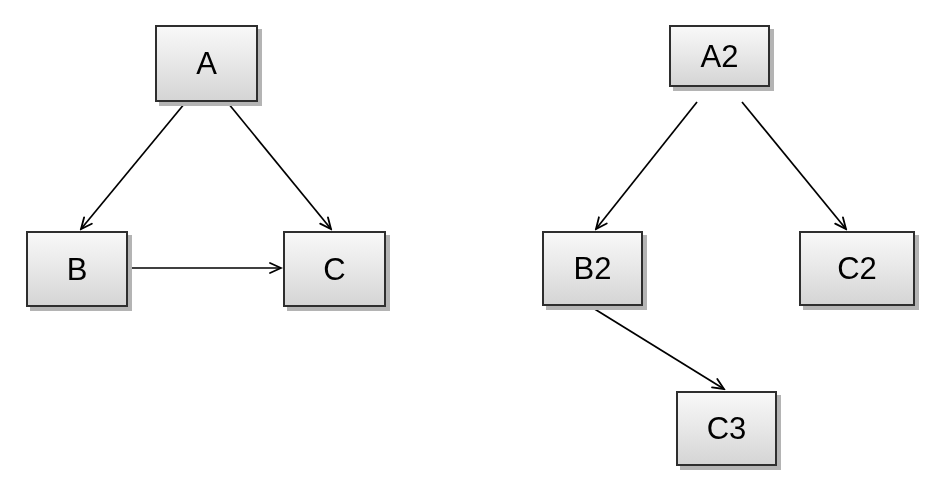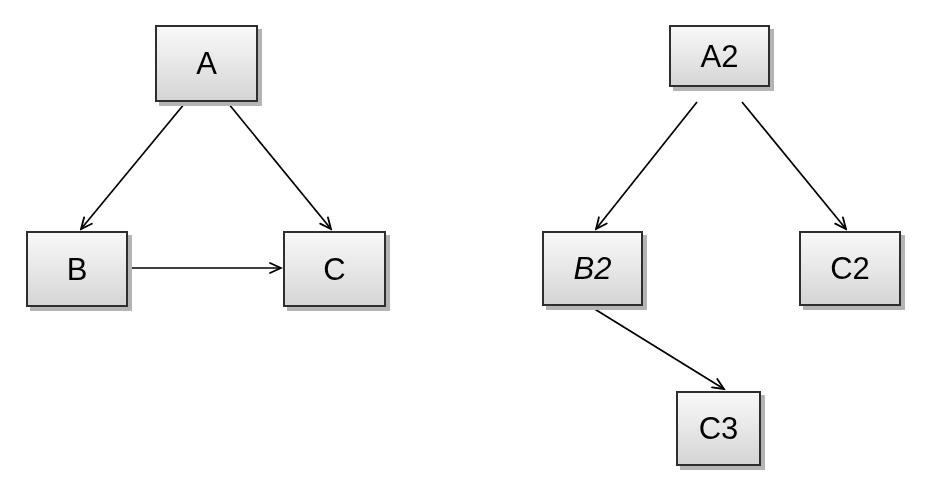--- a/index.html
+++ b/index.html
@@ -64,22 +64,22 @@
     </div>
     <div class="node" style="left: 26px; top: 231px; width: 102px; height: 76px;">
       <span class="node-label">B</span>
     </div>
     <div class="node" style="left: 283px; top: 231px; width: 103px; height: 76px;">
       <span class="node-label">C</span>
     </div>
     <div class="node" style="left: 669px; top: 25px; width: 101px; height: 62px;">
       <span class="node-label">A2</span>
     </div>
-    <div class="node" style="left: 542px; top: 231px; width: 101px; height: 75px; font-style: italic;">
+    <div class="node" style="left: 542px; top: 231px; width: 101px; height: 75px;">
       <span class="node-label">B2</span>
     </div>
-    <div class="node" style="left: 799px; top: 231px; width: 102px; height: 75px;">
+    <div class="node" style="left: 799px; top: 231px; width: 116px; height: 75px;">
       <span class="node-label">C2</span>
     </div>
-    <div class="node" style="left: 676px; top: 391px; width: 85px; height: 75px;">
+    <div class="node" style="left: 676px; top: 391px; width: 101px; height: 75px;">
       <span class="node-label">C3</span>
     </div>
   </div>
 
 </body></html>

